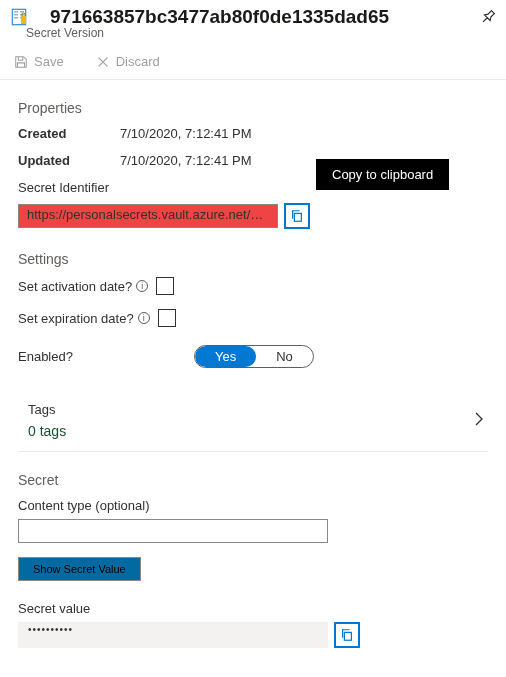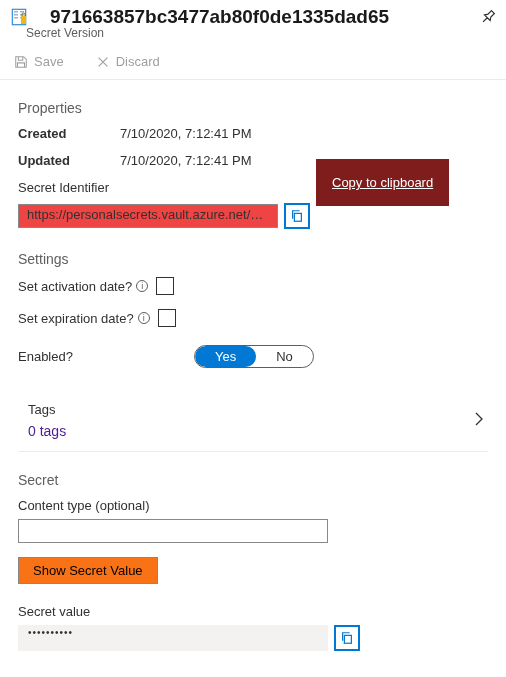--- a/index.html
+++ b/index.html
@@ -107,27 +107,26 @@
       align-items: center;
       justify-content: center;
       cursor: pointer;
       flex-shrink: 0;
     }
     .copy-btn svg { color: #0078d4; width: 14px; height: 14px; }
     .tooltip {
       position: absolute;
       left: 298px;
       top: -44px;
-      background: #7f1d1d;
+      background: #000000;
       color: #fff;
       font-size: 13px;
-      padding: 16px 16px;
+      padding: 8px 16px;
       white-space: nowrap;
       z-index: 10;
-      text-decoration: underline;
     }
     .settings-section { margin-top: 22px; }
     .setting-row {
       display: flex;
       align-items: center;
       margin-bottom: 14px;
     }
     .setting-label {
       font-size: 13px;
       color: #323130;
@@ -185,21 +184,21 @@
       display: flex;
       align-items: center;
       justify-content: space-between;
       border-bottom: 1px solid #edebe9;
       padding: 10px 4px 12px 10px;
       margin-top: 24px;
       cursor: pointer;
     }
     .tags-col { display: flex; flex-direction: column; gap: 6px; }
     .tags-title { font-size: 13px; color: #323130; }
-    .tags-count { font-size: 14px; color: #4c1d95; }
+    .tags-count { font-size: 14px; color: #14532d; }
     .chevron-right {
       font-size: 16px;
       color: #323130;
     }
     .secret-section { margin-top: 20px; }
     .secret-section-title {
       font-size: 14px;
       color: #605e5c;
       margin-bottom: 10px;
     }
@@ -214,22 +213,22 @@
       border: 1px solid #8a8886;
       background: #fff;
       padding: 2px 6px;
       font-size: 13px;
       font-family: inherit;
     }
     .show-secret-btn {
       margin-top: 14px;
       padding: 5px 14px;
       border: 1px solid #8a8886;
-      background: #f97316;
-      font-size: 13px;
+      background: #0369a1;
+      font-size: 11px;
       font-family: inherit;
       cursor: pointer;
     }
     .secret-value-label {
       font-size: 13px;
       color: #323130;
       margin-top: 20px;
       margin-bottom: 6px;
     }
     .secret-value-row {

